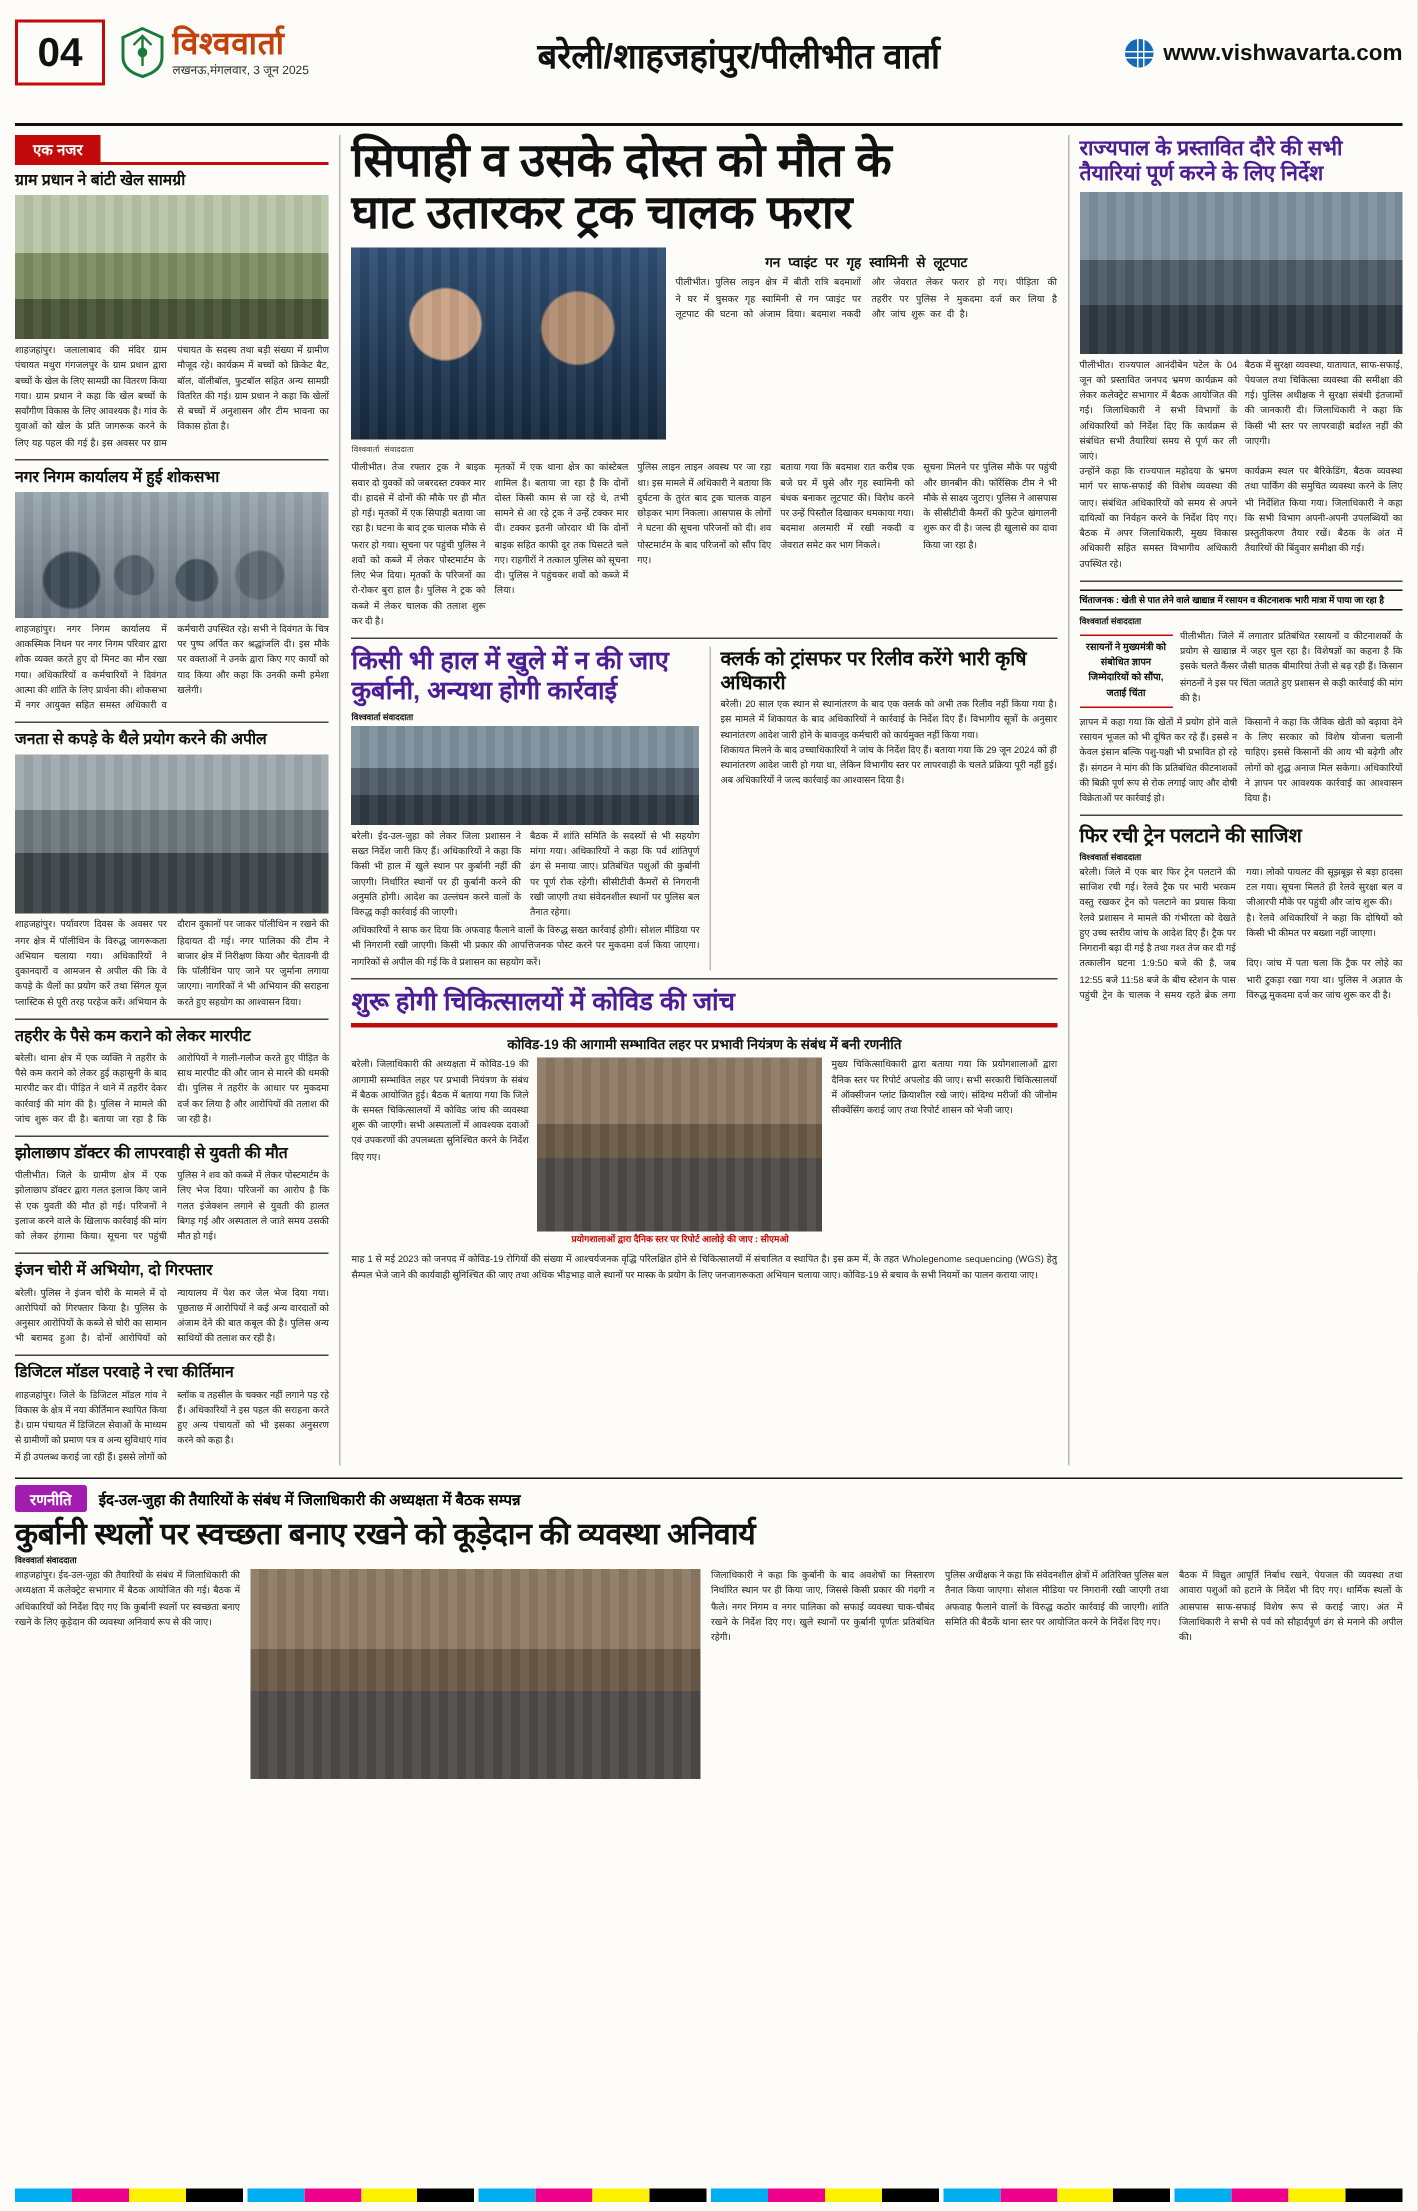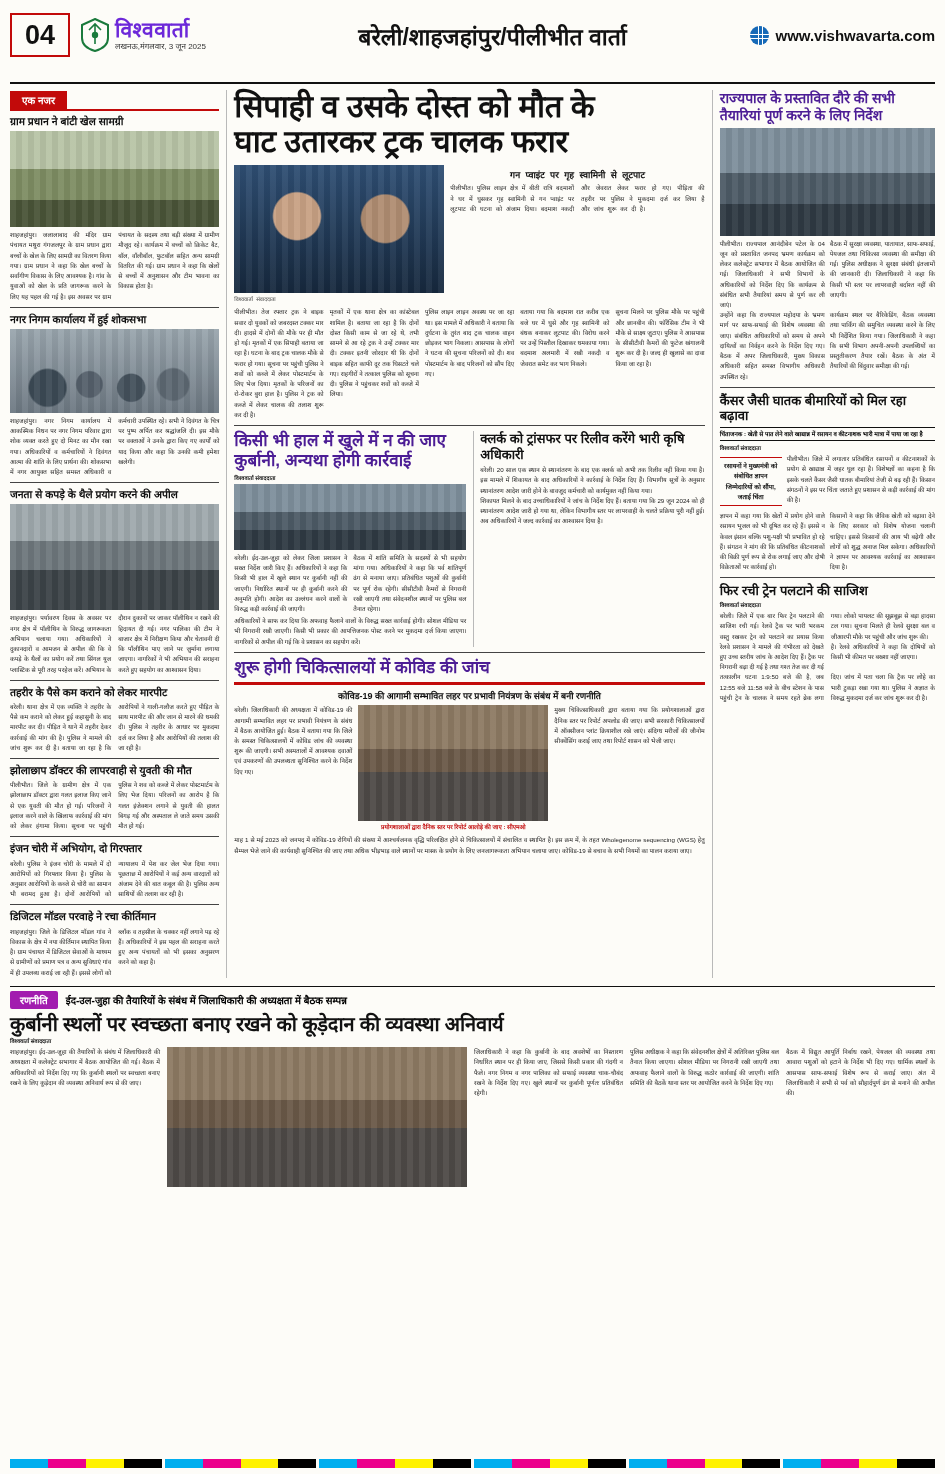--- a/index.html
+++ b/index.html
@@ -11,21 +11,21 @@
   
   .masthead{display:flex;align-items:center;border-bottom:2px solid #111;padding-bottom:20px;height:54px;}
   .folio{
     width:56px;height:40px;border:2px solid #c20a0a;color:#111;font-weight:bold;font-size:27px;
     display:flex;align-items:center;justify-content:center;margin-right:10px;
   }
   .logo-wrap{display:flex;align-items:center;gap:5px;min-width:185px;}
   .logo-mark{width:30px;height:34px;position:relative;}
   .logo-mark svg{display:block;}
   .logo-text{line-height:1;}
-  .logo-title{font-size:21px;font-weight:bold;color:#6d28d9;letter-spacing:.5px;}
+  .logo-title{font-size:21px;font-weight:bold;color:#c2410c;letter-spacing:.5px;}
   .logo-sub{font-size:8px;color:#333;display:flex;justify-content:space-between;margin-top:3px;}
   .mast-center{flex:1;text-align:center;font-size:23px;font-weight:bold;color:#111;padding-top:2px;}
   .mast-right{min-width:215px;text-align:right;display:flex;align-items:center;justify-content:flex-end;gap:6px;}
   .globe{width:19px;height:19px;border-radius:50%;background:#1669b7;position:relative;}
   .globe:before{content:"";position:absolute;left:8px;top:0;width:3px;height:19px;border-left:1px solid #fff;border-right:1px solid #fff;}
   .globe:after{content:"";position:absolute;left:0;top:8px;width:19px;height:3px;border-top:1px solid #fff;border-bottom:1px solid #fff;}
   .url{font-size:15px;font-weight:bold;color:#111;}
 
   
   .content{display:flex;gap:7px;margin-top:6px;}
@@ -286,21 +286,20 @@
         </div>
         <div style="display:flex;gap:5px;">
           <div class="body-text" style="flex:1;">उन्होंने कहा कि राज्यपाल महोदया के भ्रमण मार्ग पर साफ-सफाई की विशेष व्यवस्था की जाए। संबंधित अधिकारियों को समय से अपने दायित्वों का निर्वहन करने के निर्देश दिए गए। बैठक में अपर जिलाधिकारी, मुख्य विकास अधिकारी सहित समस्त विभागीय अधिकारी उपस्थित रहे।</div>
           <div class="body-text" style="flex:1;">कार्यक्रम स्थल पर बैरिकेडिंग, बैठक व्यवस्था तथा पार्किंग की समुचित व्यवस्था करने के लिए भी निर्देशित किया गया। जिलाधिकारी ने कहा कि सभी विभाग अपनी-अपनी उपलब्धियों का प्रस्तुतीकरण तैयार रखें। बैठक के अंत में तैयारियों की बिंदुवार समीक्षा की गई।</div>
         </div>
       </div>
 
       <hr class="hr-dark">
 
       <div>
-        <div class="hl-sm">कैंसर जैसी घातक बीमारियों को मिल रहा बढ़ावा</div>
         <div style="font-size:6px;font-weight:bold;border-top:1px solid #111;border-bottom:1px solid #111;padding:2px 0;margin:3px 0;">चिंताजनक : खेती से पात लेने वाले खाद्यान्न में रसायन व कीटनाशक भारी मात्रा में पाया जा रहा है</div>
         <div class="byline">विश्ववार्ता संवाददाता</div>
         <div style="display:flex;gap:5px;">
           <div style="width:62px;">
             <div class="pullquote">रसायनों ने मुख्यमंत्री को संबोधित ज्ञापन जिम्मेदारियों को सौंपा, जताई चिंता</div>
           </div>
           <div class="body-text" style="flex:1;">पीलीभीत। जिले में लगातार प्रतिबंधित रसायनों व कीटनाशकों के प्रयोग से खाद्यान्न में जहर घुल रहा है। विशेषज्ञों का कहना है कि इसके चलते कैंसर जैसी घातक बीमारियां तेजी से बढ़ रही हैं। किसान संगठनों ने इस पर चिंता जताते हुए प्रशासन से कड़ी कार्रवाई की मांग की है।</div>
         </div>
         <div style="display:flex;gap:5px;margin-top:2px;">
           <div class="body-text" style="flex:1;">ज्ञापन में कहा गया कि खेतों में प्रयोग होने वाले रसायन भूजल को भी दूषित कर रहे हैं। इससे न केवल इंसान बल्कि पशु-पक्षी भी प्रभावित हो रहे हैं। संगठन ने मांग की कि प्रतिबंधित कीटनाशकों की बिक्री पूर्ण रूप से रोक लगाई जाए और दोषी विक्रेताओं पर कार्रवाई हो।</div>

